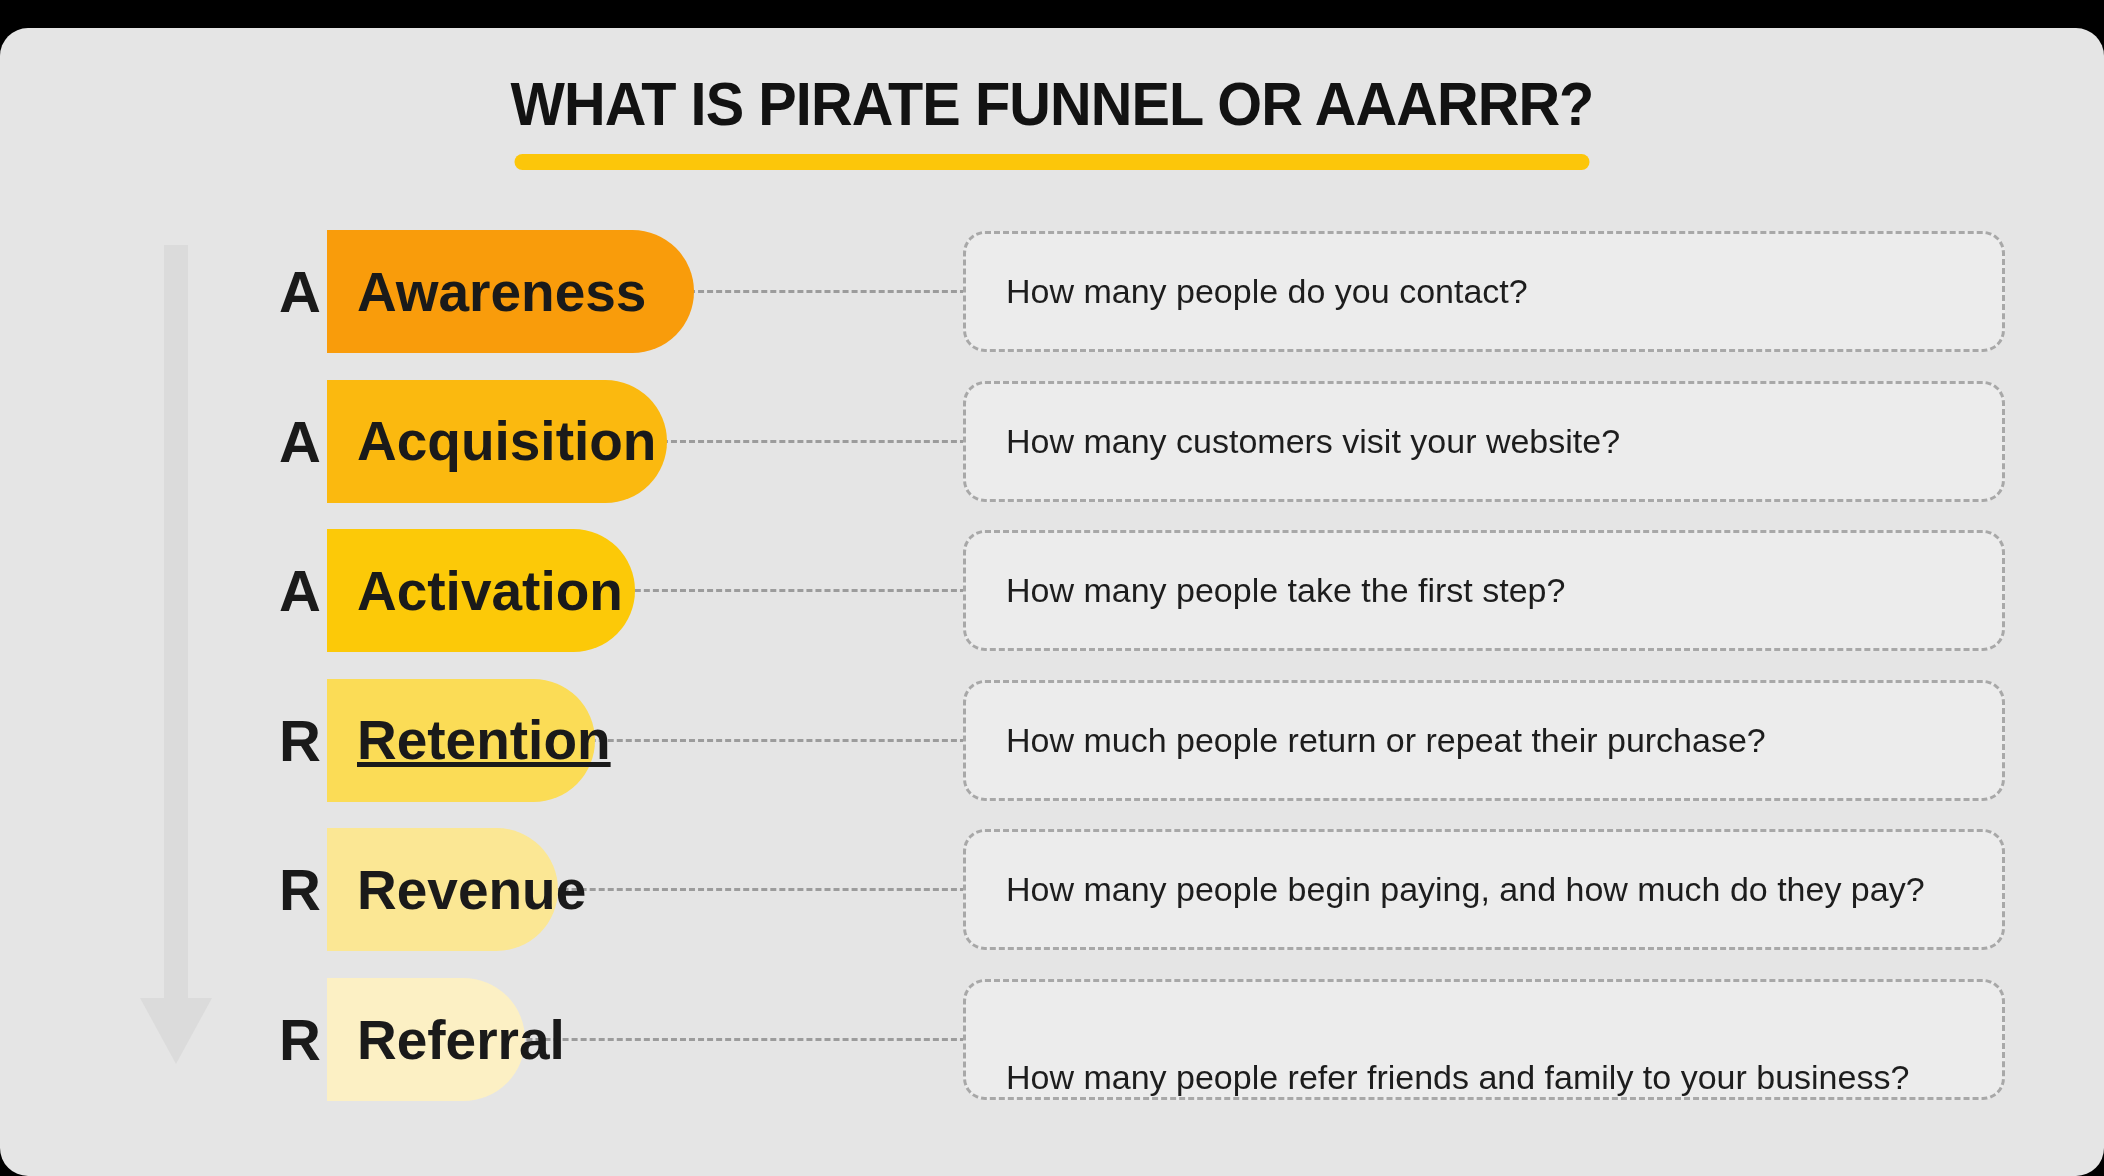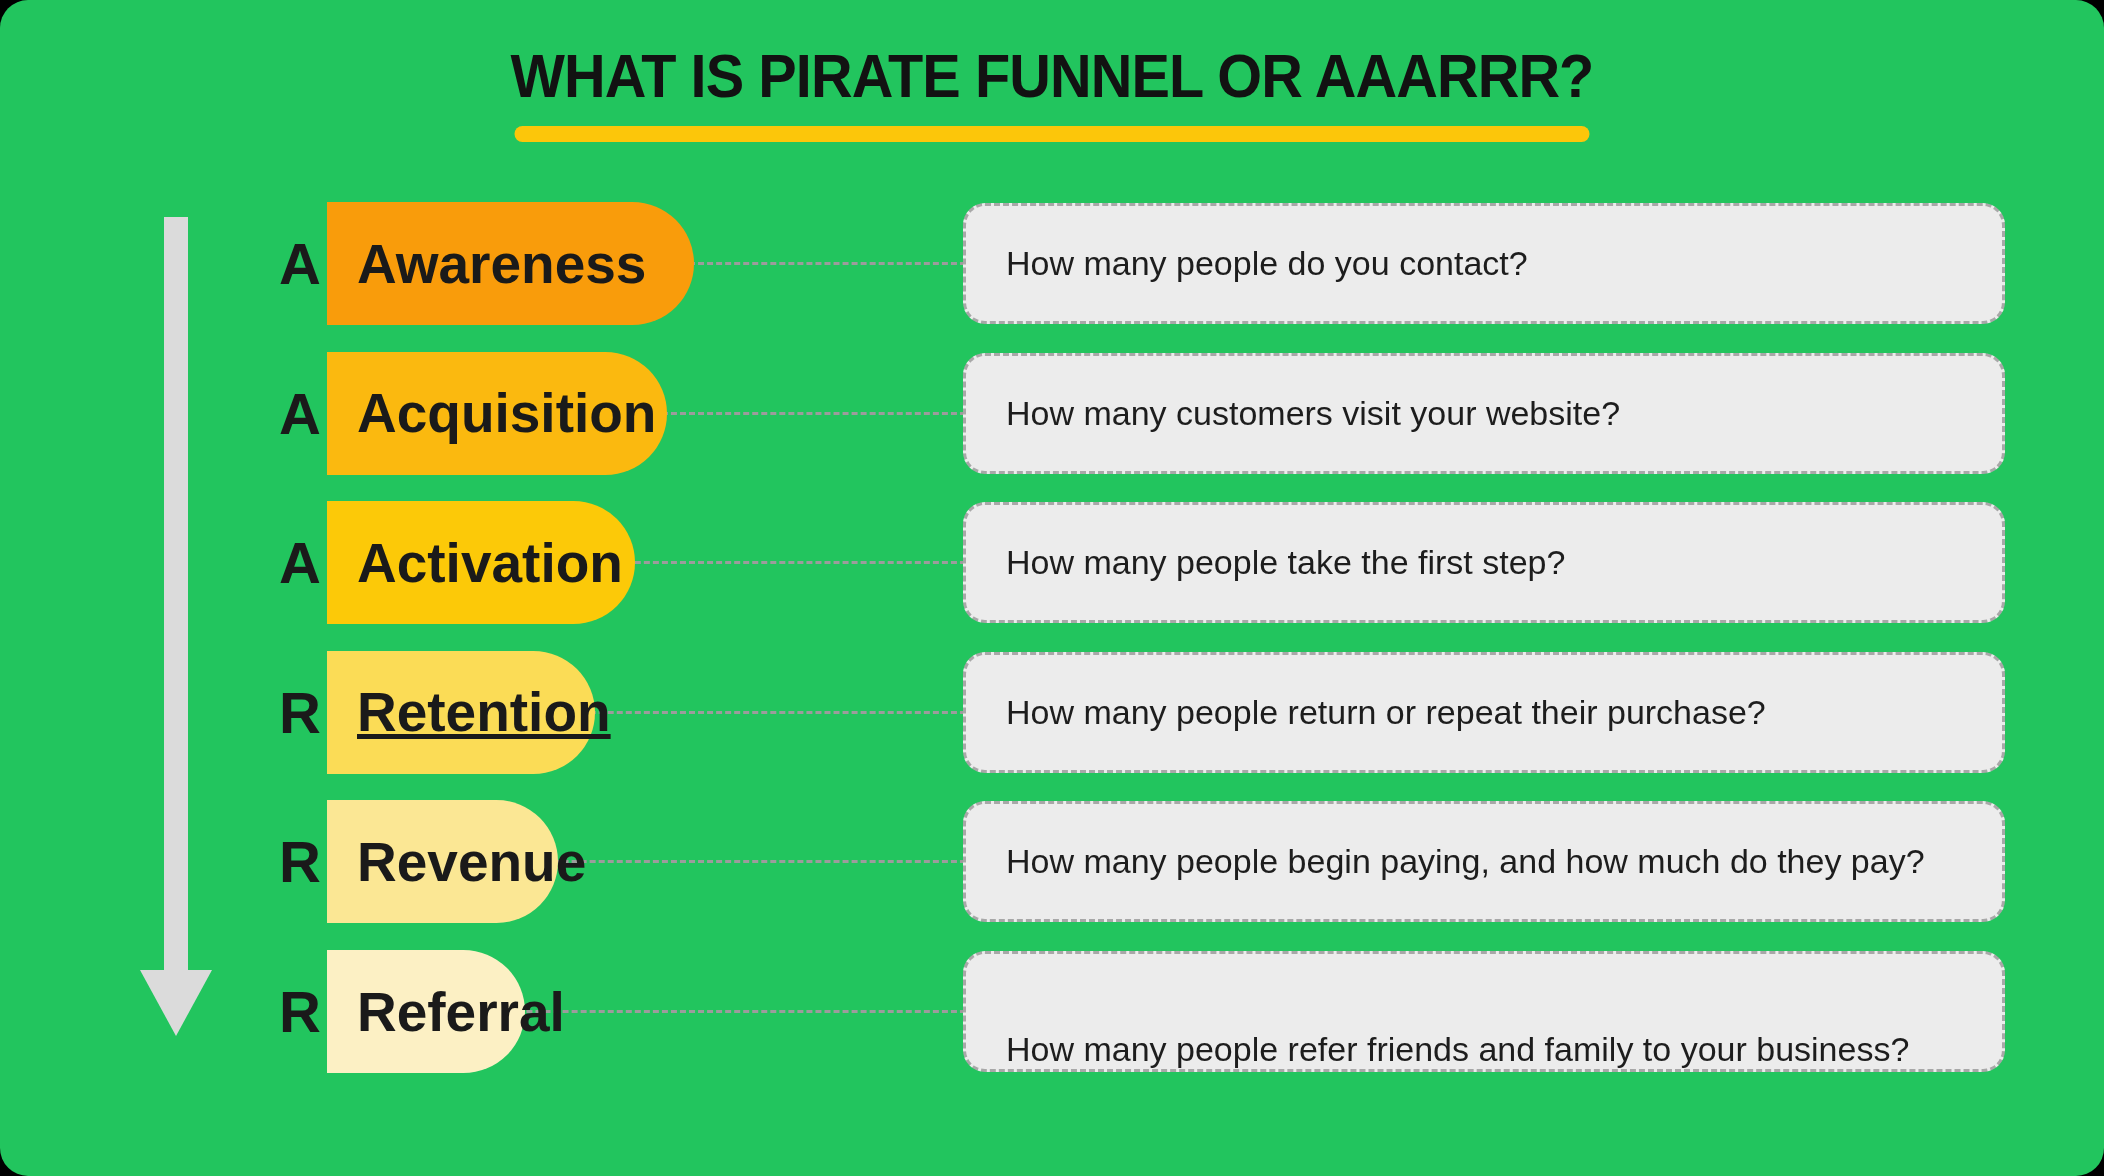--- a/index.html
+++ b/index.html
@@ -23,21 +23,21 @@
        display:flex;align-items:center;padding-left:30px;box-sizing:border-box;
        font-size:55px;font-weight:700;color:#1a1a1a;z-index:2;white-space:nowrap;}
   .box{position:absolute;left:963px;top:1px;width:1042px;height:121px;box-sizing:border-box;
        background:#ECECEC;border:3px dashed #a8a8a8;border-radius:22px;
        display:flex;align-items:center;padding:0 40px;z-index:2;}
   .box-text{font-size:34px;color:#1d1d1d;white-space:nowrap;}
 </style>
 </head>
 <body>
 
-<div class="card" style="background: #22c55e;">
+<div class="card" style="background: #e5e5e5; margin-top: 28px;">
 
   <div class="title">WHAT IS PIRATE FUNNEL OR AAARRR?</div>
   <div class="underline" style="background: rgb(252, 198, 10);"></div>
 
   <div class="arrow-shaft" style="background: rgb(219, 219, 219);"></div>
   <div class="arrow-head" style="border-top-color: rgb(219, 219, 219);"></div>
 
   <div class="row" style="top: 202px;">
     <div class="connector"></div>
     <div class="letter">A</div>
@@ -71,21 +71,21 @@
       </div>
   </div>
 
   <div class="row" style="top: 650.8px;">
     <div class="connector"></div>
     <div class="letter">R</div>
     <div class="bar" style="width: 268px; background: rgb(251, 220, 86); text-decoration: underline;">
         <span>Retention</span>
       </div>
     <div class="box" style="background: rgb(236, 236, 236); border-color: rgb(168, 168, 168);">
-        <span class="box-text">How many people return or repeat their purchase?</span>
+        <span class="box-text">How much people return or repeat their purchase?</span>
       </div>
   </div>
 
   <div class="row" style="top: 800.4px;">
     <div class="connector"></div>
     <div class="letter">R</div>
     <div class="bar" style="width: 231px; background: rgb(251, 231, 148);">
         <span>Revenue</span>
       </div>
     <div class="box" style="background: rgb(236, 236, 236); border-color: rgb(168, 168, 168);">

